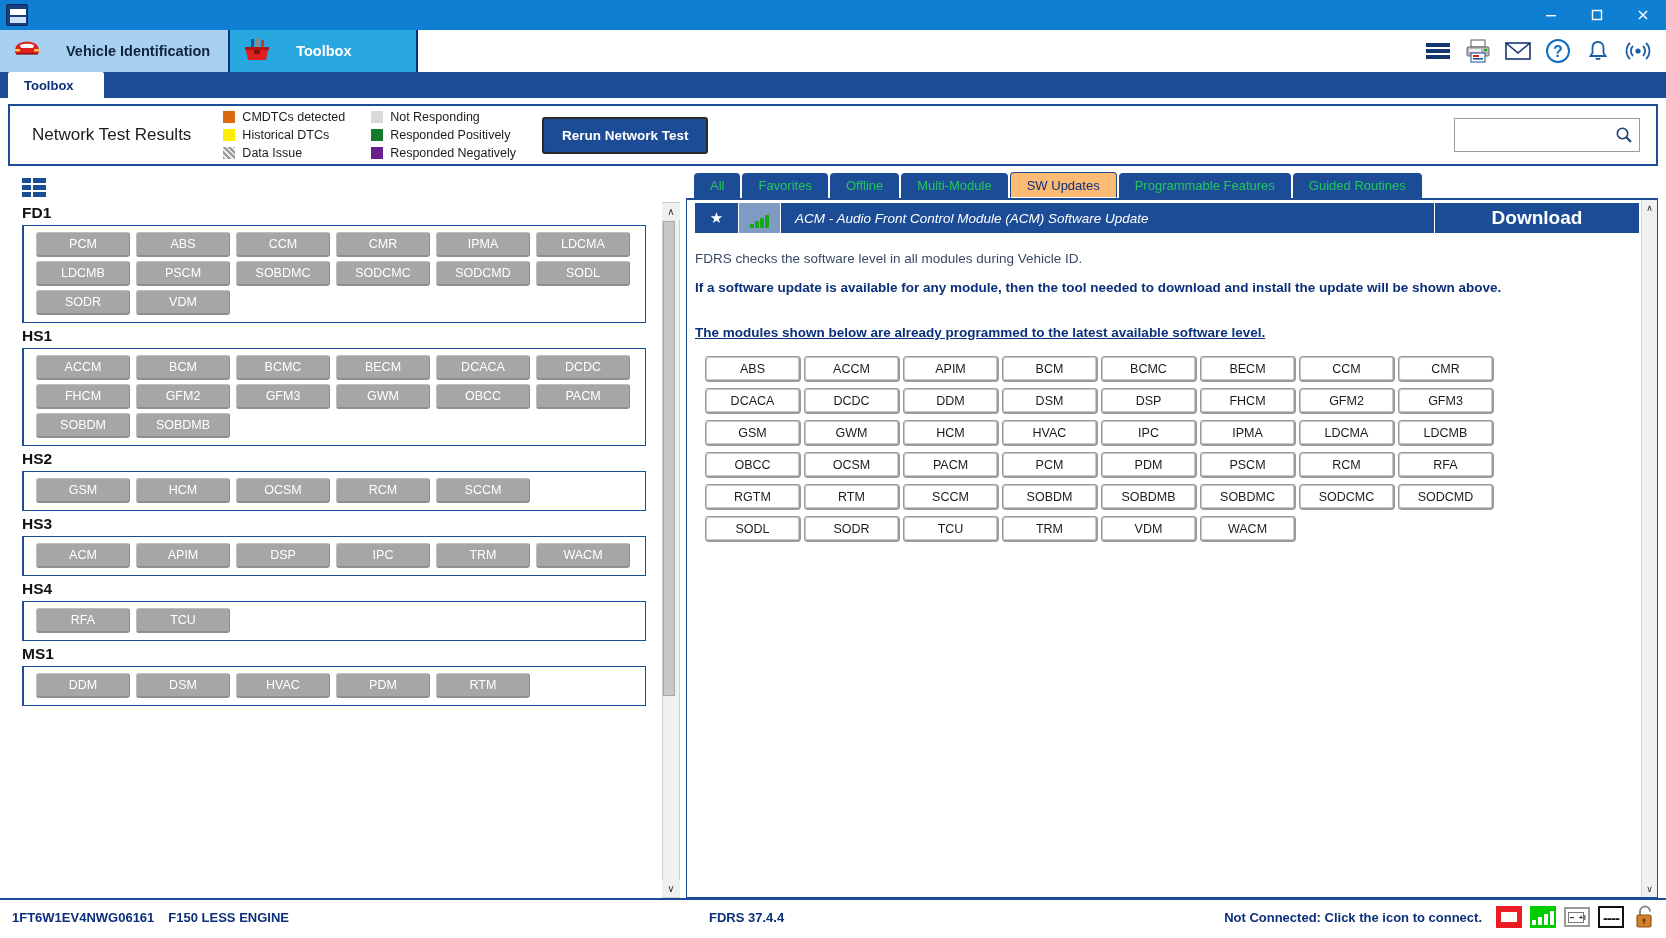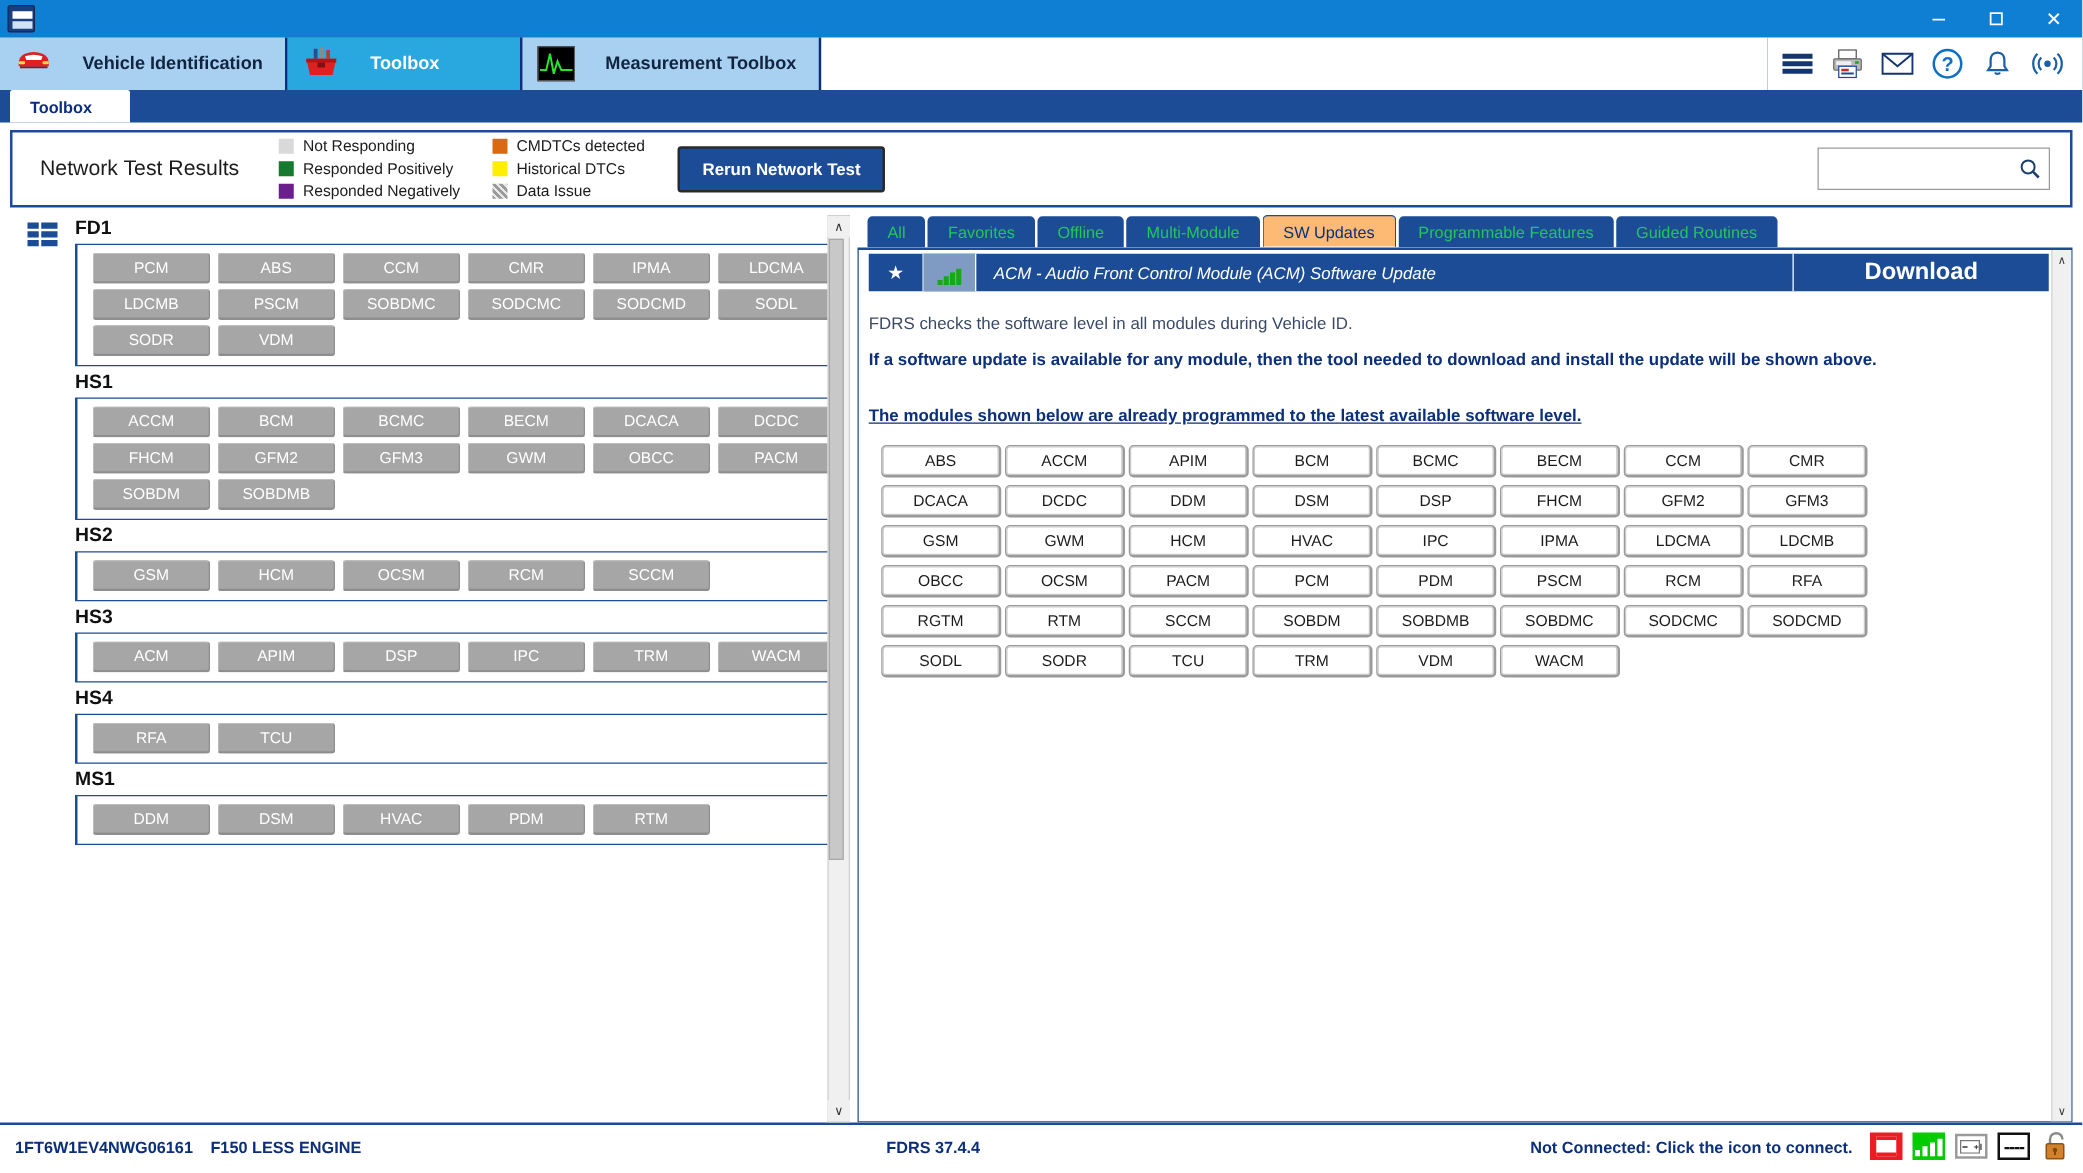--- a/index.html
+++ b/index.html
@@ -176,21 +176,21 @@
     display: flex;
     padding: 6px 8px 0 8px;
     gap: 0;
     min-height: 0;
   }
 
   
   .left-pane {
     width: 672px;
     flex: 0 0 672px;
-    display: flex; flex-direction: row;
+    display: flex; flex-direction: column;
     min-height: 0;
   }
   .grid-toggle-ico {
     width: 24px; height: 20px;
     margin: 6px 0 4px 14px;
     display: grid;
     grid-template-columns: 9px 13px;
     grid-template-rows: 5px 5px 5px;
     gap: 2px;
   }
@@ -451,29 +451,20 @@
           <rect x="14" y="1" width="3" height="9" fill="#8a8a8a"></rect>
           <rect x="19" y="3" width="3" height="7" fill="#c0392b"></rect>
           <path d="M3 10 L27 10 L24 23 L6 23 Z" fill="#e02020"></path>
           <path d="M3 10 L27 10 L27 13 L3 13 Z" fill="#b31515"></path>
           <rect x="12" y="13" width="6" height="4" fill="#7d1010"></rect>
         </svg>
       </span>
       <span>Toolbox</span>
     </div>
 
-    <div class="main-tab">
-      <span class="ico ico-scope">
-        <svg width="28" height="24" viewBox="0 0 28 24">
-          <rect width="28" height="24" fill="#000"></rect>
-          <polyline points="1,18 6,18 9,5 12,21 15,11 18,18 27,18" fill="none" stroke="#2ee02e" stroke-width="1.6"></polyline>
-        </svg>
-      </span>
-      <span>Measurement Toolbox</span>
-    </div>
 
     <div class="topbar-spacer"></div>
 
     <div class="header-icons">
       <div class="hicon">
         <svg width="26" height="20" viewBox="0 0 26 20">
           <rect x="1" y="2" width="24" height="4" fill="#14366f"></rect>
           <rect x="1" y="8" width="24" height="4" fill="#14366f"></rect>
           <rect x="1" y="14" width="24" height="4" fill="#14366f"></rect>
         </svg>
@@ -524,44 +515,44 @@
       <span>Toolbox</span>
     </div>
   </div>
 
   <div class="ntr-wrap">
     <div class="ntr-title">Network Test Results</div>
 
     <div class="legend">
       <div class="legend-col">
         <div class="legend-item">
+          <span class="swatch" style="background:#d96a10"></span>
+          <span>CMDTCs detected</span>
+        </div>
+        <div class="legend-item">
+          <span class="swatch" style="background:#ffee00"></span>
+          <span>Historical DTCs</span>
+        </div>
+        <div class="legend-item">
+          <span class="swatch sw-hatch"></span>
+          <span>Data Issue</span>
+        </div>
+      </div>
+      <div class="legend-col">
+        <div class="legend-item">
           <span class="swatch" style="background:#d9d9d9"></span>
           <span>Not Responding</span>
         </div>
         <div class="legend-item">
           <span class="swatch" style="background:#157a2e"></span>
           <span>Responded Positively</span>
         </div>
         <div class="legend-item">
           <span class="swatch" style="background:#6b1f8f"></span>
           <span>Responded Negatively</span>
-        </div>
-      </div>
-      <div class="legend-col">
-        <div class="legend-item">
-          <span class="swatch" style="background:#d96a10"></span>
-          <span>CMDTCs detected</span>
-        </div>
-        <div class="legend-item">
-          <span class="swatch" style="background:#ffee00"></span>
-          <span>Historical DTCs</span>
-        </div>
-        <div class="legend-item">
-          <span class="swatch sw-hatch"></span>
-          <span>Data Issue</span>
         </div>
       </div>
     </div>
 
     <div class="rerun-btn">Rerun Network Test</div>
 
     <div class="ntr-spacer"></div>
 
     <div class="search-box">
       <input type="text" placeholder="" style="">

